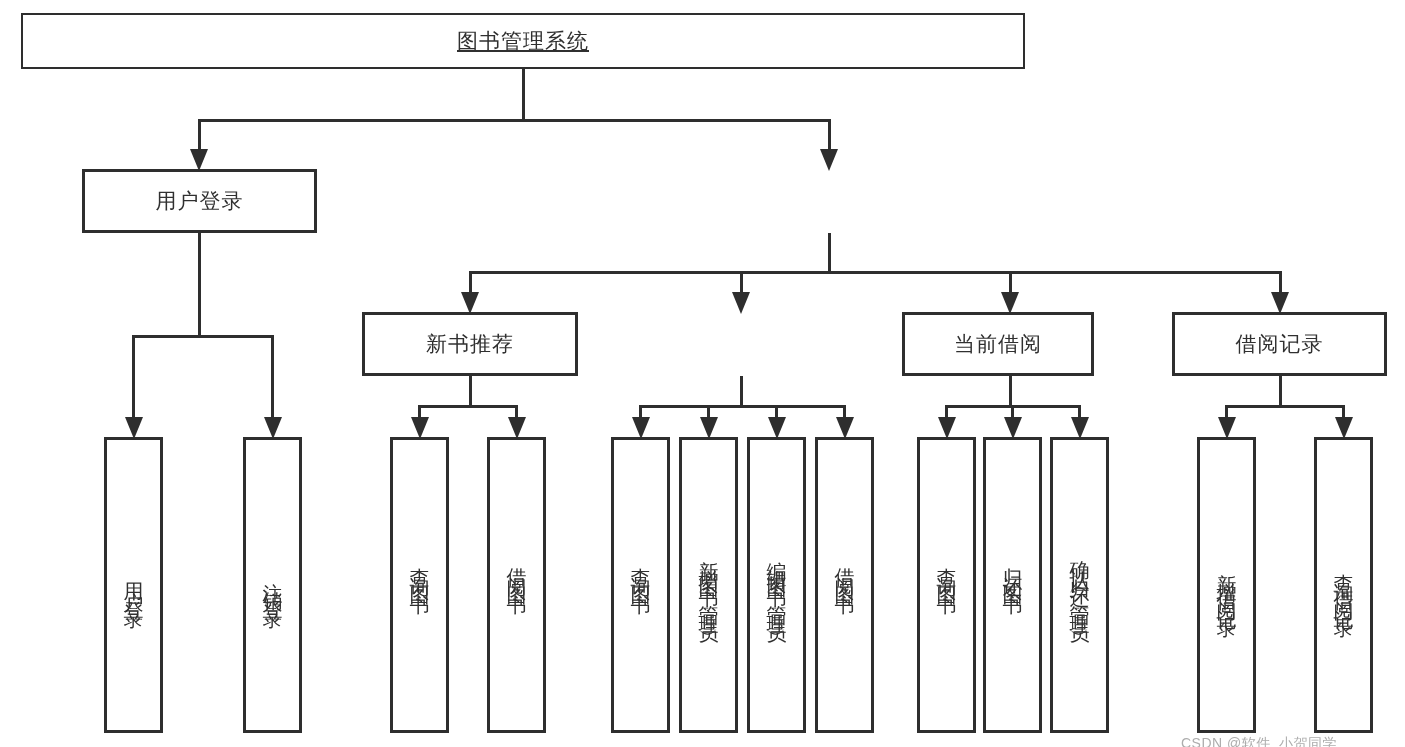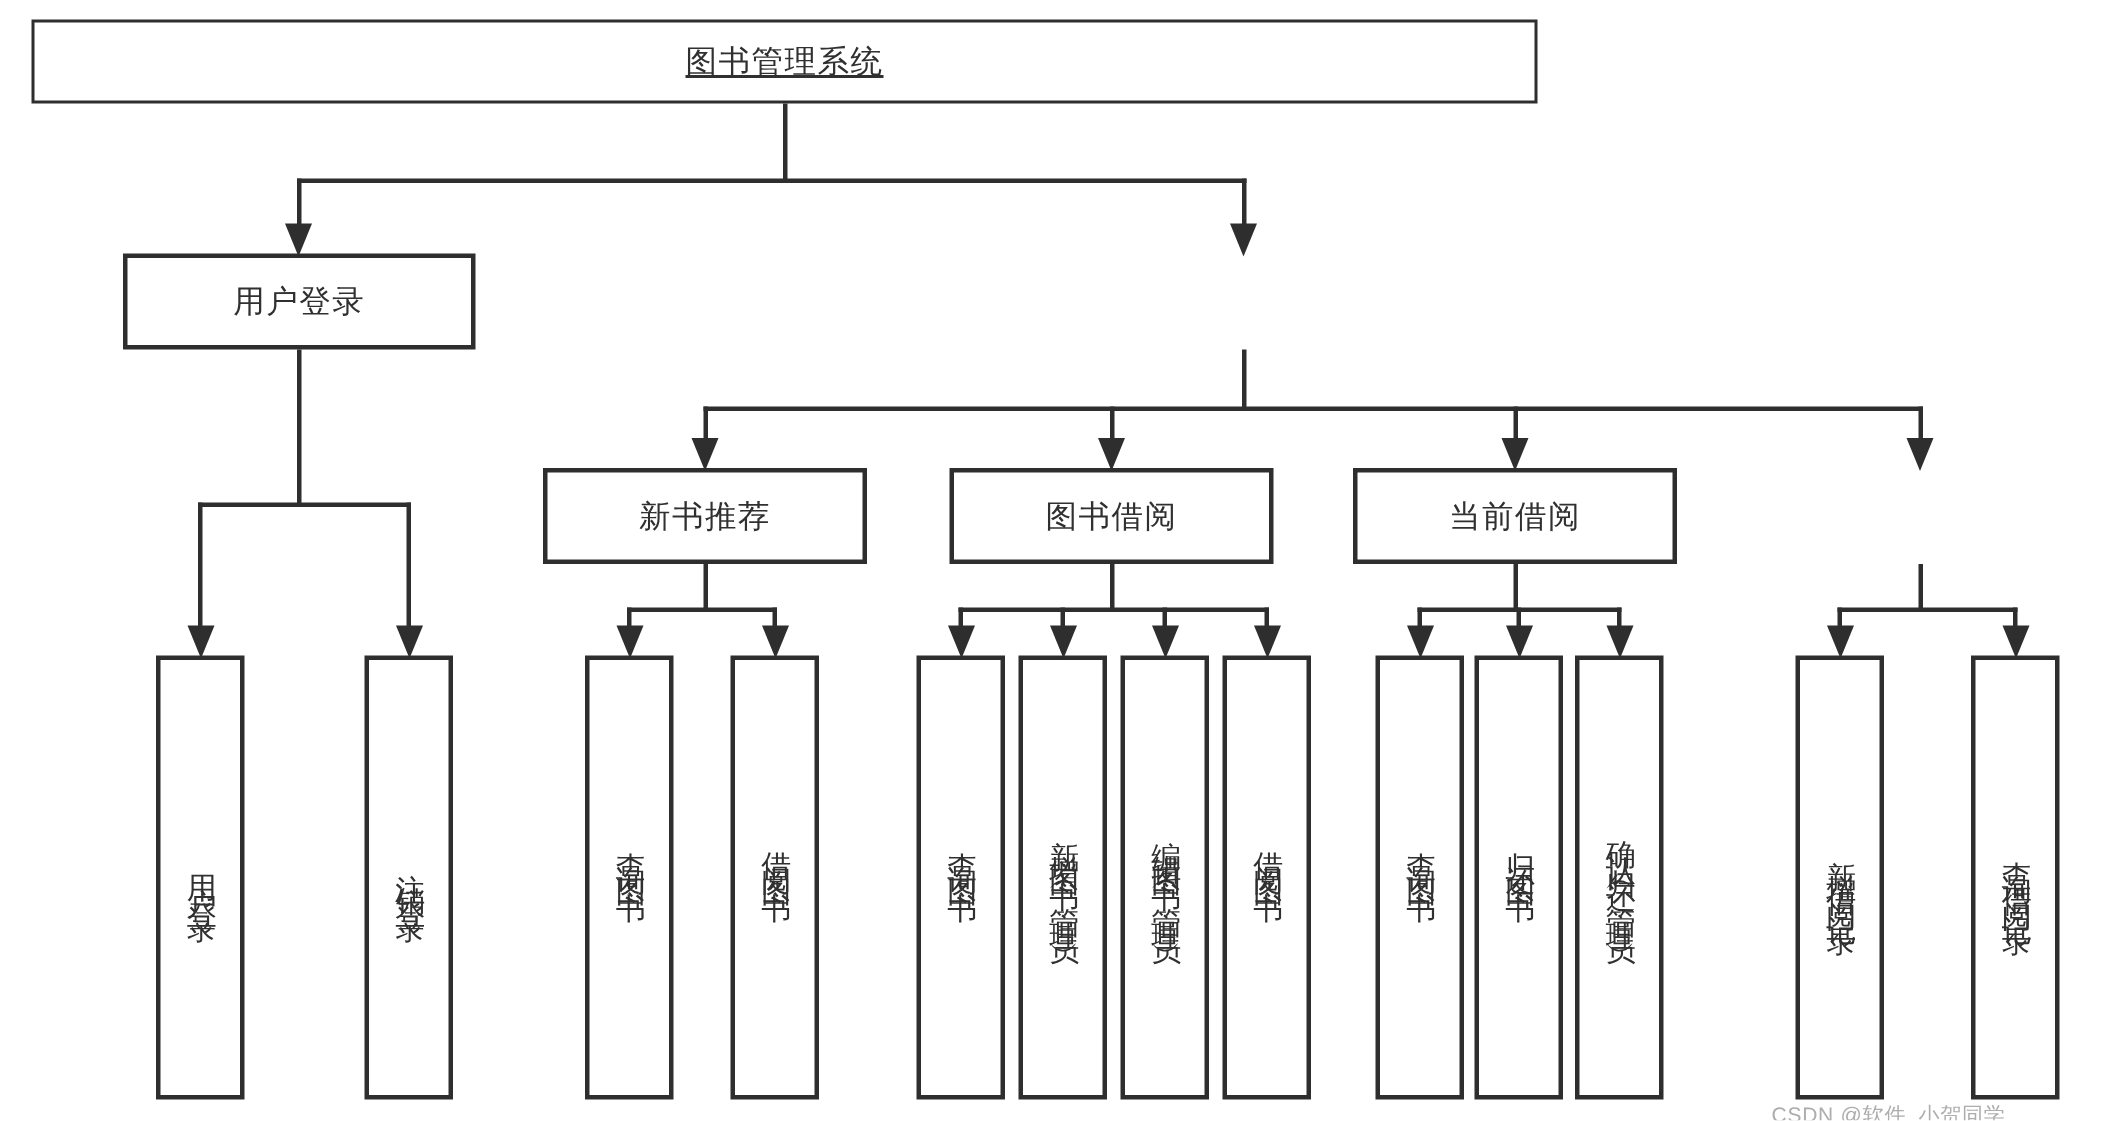--- a/index.html
+++ b/index.html
@@ -53,25 +53,25 @@
     <span class="lbl">图书管理系统</span>
   </div>
 
   <div class="node h" style="left:82px;top:169px;width:235px;height:64px;">
     <span class="lbl">用户登录</span>
   </div>
 
   <div class="node h" style="left:362px;top:312px;width:216px;height:64px;text-align:center;">
     <span class="lbl">新书推荐</span>
   </div>
-  <div class="node h" style="left:633px;top:312px;width:216px;height:64px;">
-    <span class="lbl">图书借阅</span>
+  <div class="node h" style="left:902px;top:312px;width:192px;height:64px;">
+    <span class="lbl">当前借阅</span>
   </div>
-  <div class="node h" style="left:902px;top:312px;width:216px;height:64px;">
-    <span class="lbl">当前借阅</span>
+  <div class="node h" style="left:1172px;top:312px;width:215px;height:64px;">
+    <span class="lbl">借阅记录</span>
   </div>
 
   <div class="node v" style="left:104px;top:437px;width:59px;height:296px;">
     <span class="lbl">用户登录</span>
   </div>
   <div class="node v" style="left:243px;top:437px;width:59px;height:296px;">
     <span class="lbl">注销登录</span>
   </div>
 
   <div class="node v hi" style="left:390px;top:437px;width:59px;height:296px;">

